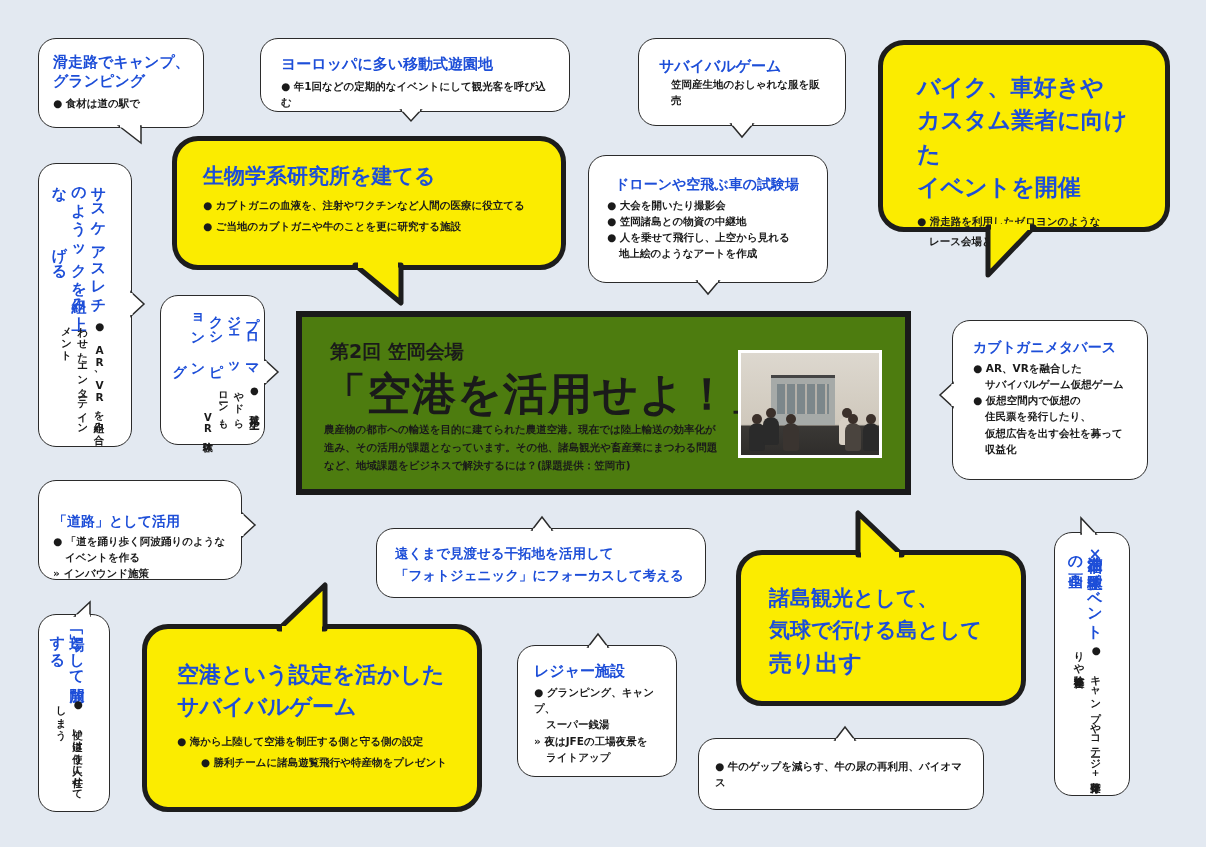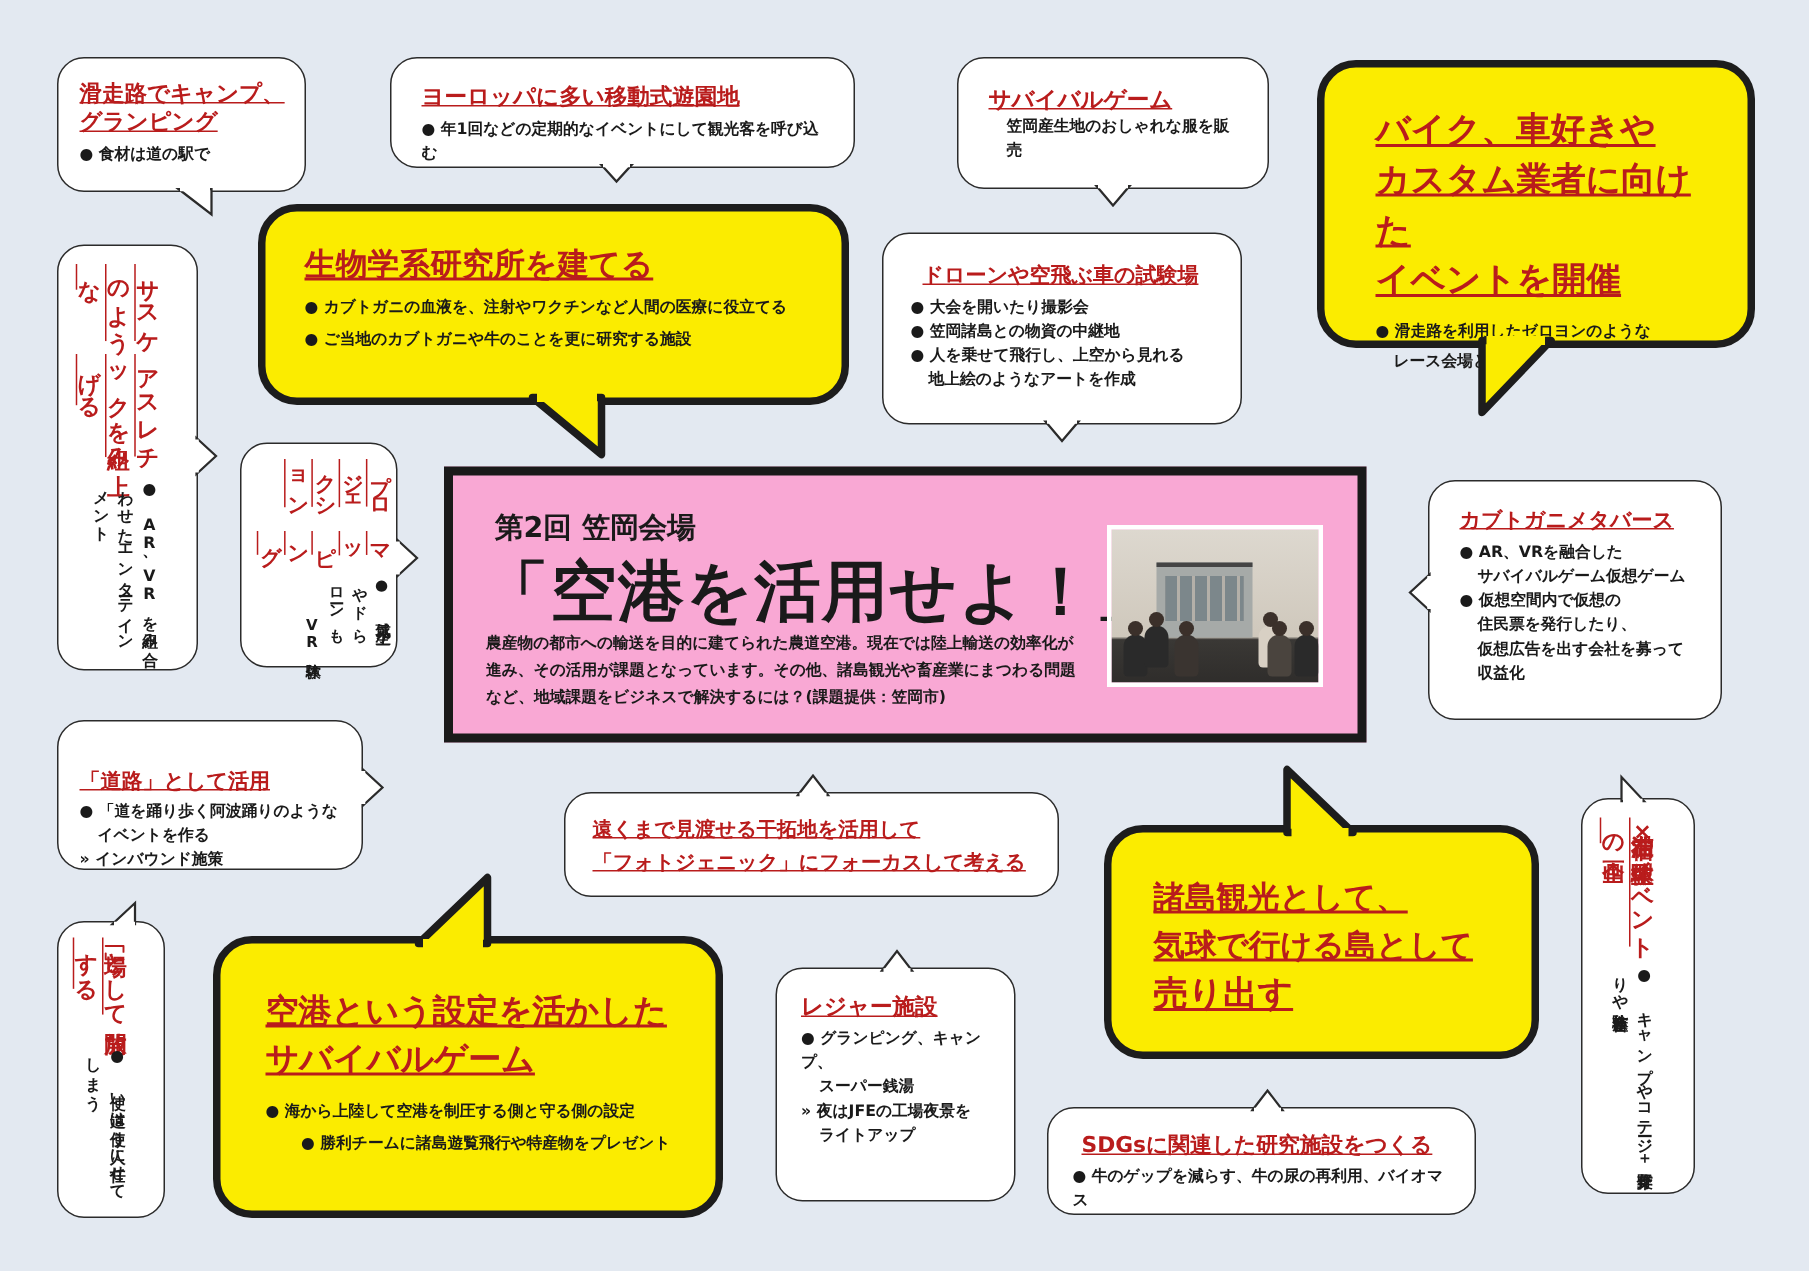--- a/index.html
+++ b/index.html
@@ -15,42 +15,41 @@
     background: #ffffff;
     border: 1.5px solid #2b2b2b;
     border-radius: 18px;
   }
   .bubble.yellow {
     background: #fbec00;
     border: 5px solid #1d1d1d;
     border-radius: 26px;
   }
   .title {
-    color: #b91c1c;
+    color: #1d4ed8;
     font-weight: bold;
     line-height: 1.25;
-    text-decoration: underline;
   }
   .item {
     font-size: 10.5px;
     font-weight: bold;
     line-height: 1.55;
     color: #1a1a1a;
   }
   .yellow .item { font-size: 11px; line-height: 2; }
   .item.indent { padding-left: 12px; }
   .vert {
     writing-mode: vertical-rl;
     text-orientation: upright;
   }
   .tail { position: absolute; overflow: visible; }
   .center-box {
     position: absolute;
     left: 296px; top: 311px; width: 615px; height: 184px;
-    background: #f9a8d4;
+    background: #4d7c0f;
     border: 6px solid #1a1a1a;
   }
   .center-session { position:absolute; left: 28px; top: 22px; font-size: 19px; font-weight: bold; color:#1a1a1a; }
   .center-headline { position:absolute; left: 20px; top: 48px; font-size: 44px; font-weight: bold; color:#1a1a1a; letter-spacing: 1px; }
   .center-desc { position:absolute; left: 22px; top: 104px; width: 400px; font-size: 10.5px; font-weight: bold; line-height: 1.7; color:#1a1a1a; }
   .photo {
     position:absolute; left: 436px; top: 33px; width: 144px; height: 108px;
     border: 3px solid #ffffff;
     background: linear-gradient(#ddd8cf 0%, #cfc8bc 70%, #3a3835 72%, #2f2d2b 100%);
     overflow: hidden;
@@ -217,21 +216,21 @@
   <div class="title" style="font-size:22px;line-height:1.45;">空港という設定を活かした</div>
   <div class="title" style="font-size:22px;line-height:1.45;">サバイバルゲーム</div>
   <div class="item" style="margin-top:8px;font-size:10.5px;">● 海から上陸して空港を制圧する側と守る側の設定</div>
   <div class="item" style="font-size:10.5px;text-align:right;">● 勝利チームに諸島遊覧飛行や特産物をプレゼント</div>
   <svg class="tail" style="left:130px;top:-46px" width="60" height="52">
       <polygon points="2,46 48,2 48,46" fill="#fbec00" stroke="#1d1d1d" stroke-width="5" stroke-linejoin="round"></polygon>
       <line x1="5" y1="46" x2="45" y2="46" stroke="#fbec00" stroke-width="6"></line>
     </svg>
 </div>
 
-<div class="bubble" style="left:517px;top:645px;width:160px;height:156px;padding:16px 16px;">
+<div class="bubble" style="left:517px;top:645px;width:160px;height:132px;padding:16px 16px;">
   <div class="title" style="font-size:15px;margin-bottom:3px;">レジャー施設</div>
   <div class="item">● グランピング、キャンプ、</div>
   <div class="item indent">スーパー銭湯</div>
   <div class="item">» 夜はJFEの工場夜景を</div>
   <div class="item indent">ライトアップ</div>
   <svg class="tail" style="left:70px;top:-14px" width="22" height="16">
       <polygon points="0,15 10,2 20,15" fill="#fff" stroke="#2b2b2b" stroke-width="1.5"></polygon>
       <line x1="1" y1="15" x2="19" y2="15" stroke="#fff" stroke-width="3"></line>
     </svg>
 </div>
@@ -240,21 +239,20 @@
   <div class="title" style="font-size:21px;line-height:1.5;">諸島観光として、</div>
   <div class="title" style="font-size:21px;line-height:1.5;">気球で行ける島として</div>
   <div class="title" style="font-size:23px;line-height:1.5;">売り出す</div>
   <svg class="tail" style="left:115px;top:-44px" width="60" height="50">
       <polygon points="2,2 2,44 46,44" fill="#fbec00" stroke="#1d1d1d" stroke-width="5" stroke-linejoin="round"></polygon>
       <line x1="5" y1="44" x2="43" y2="44" stroke="#fbec00" stroke-width="6"></line>
     </svg>
 </div>
 
 <div class="bubble" style="left:698px;top:738px;width:286px;height:72px;padding:16px 16px;">
-  <div class="title" style="font-size:14.5px;padding-left:6px;">SDGsに関連した研究施設をつくる</div>
   <div class="item" style="margin-top:3px;">● 牛のゲップを減らす、牛の尿の再利用、バイオマス</div>
   <svg class="tail" style="left:136px;top:-14px" width="22" height="16">
       <polygon points="0,15 10,2 20,15" fill="#fff" stroke="#2b2b2b" stroke-width="1.5"></polygon>
       <line x1="1" y1="15" x2="19" y2="15" stroke="#fff" stroke-width="3"></line>
     </svg>
 </div>
 
 <div class="bubble" style="left:1054px;top:532px;width:76px;height:264px;padding:12px 10px;">
   <div class="vert" style="display:flex;height:100%;gap:6px;">
     <div class="title" style="font-size:15px;line-height:1.3;">宿泊滞在×体験型イベントの企画</div>

